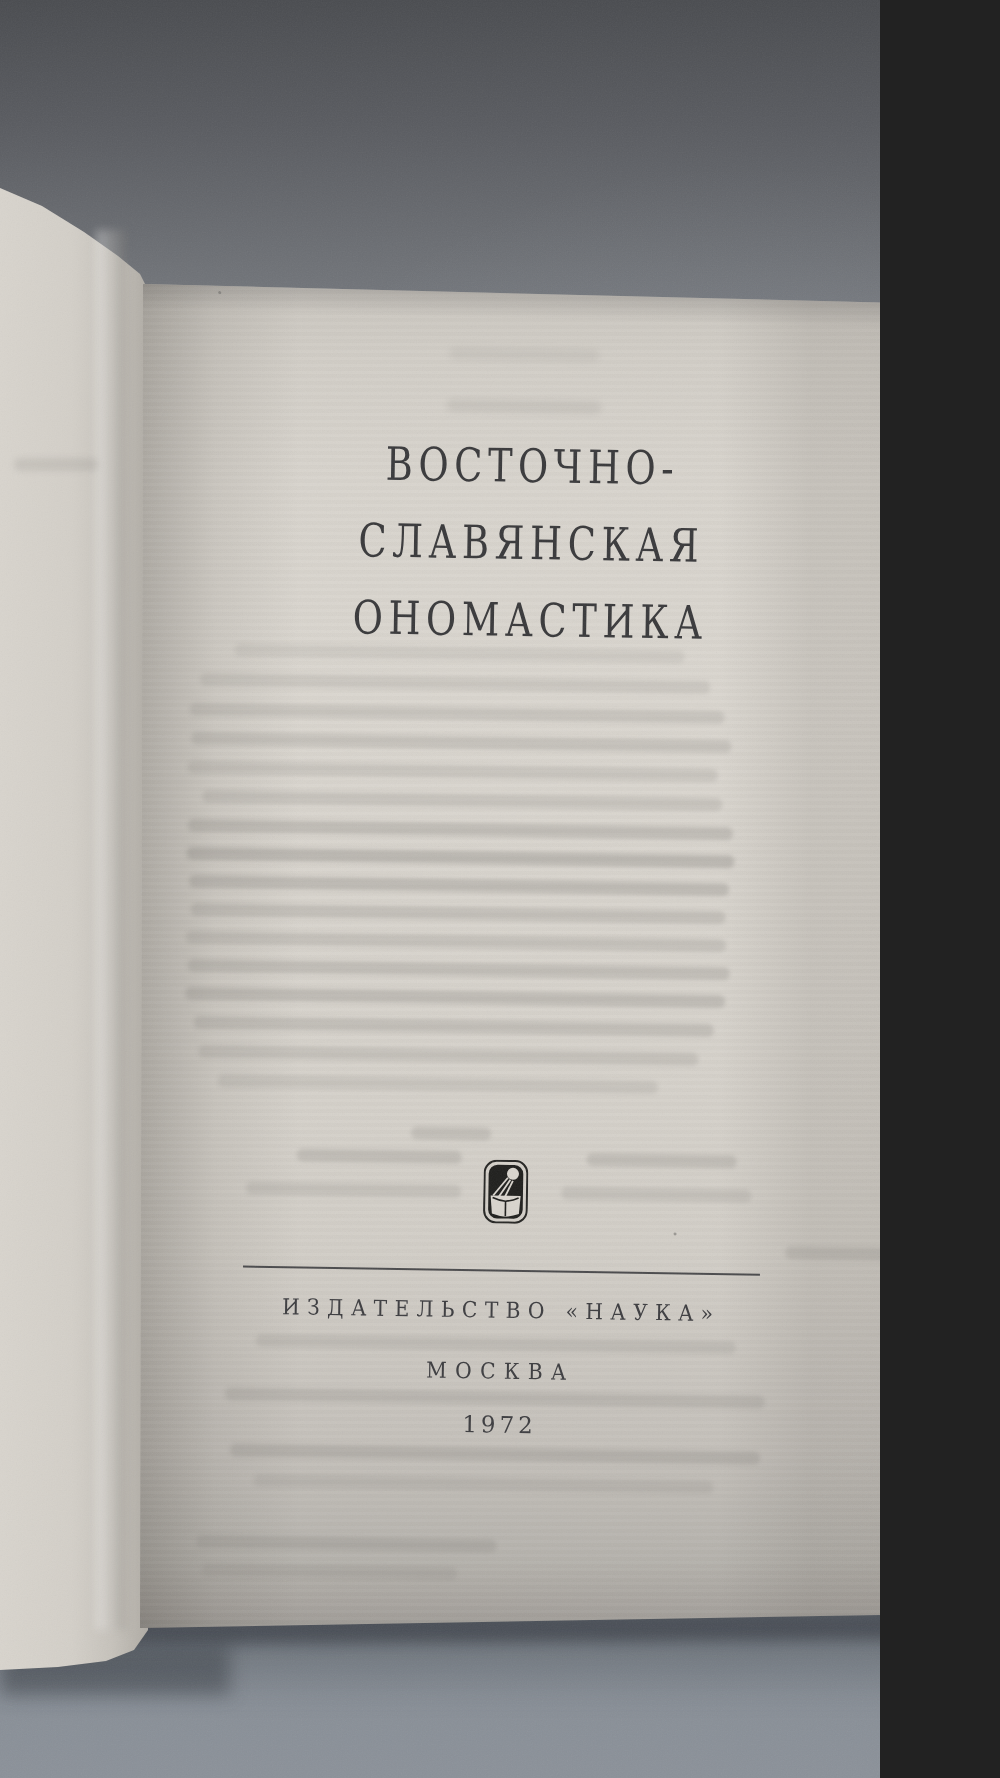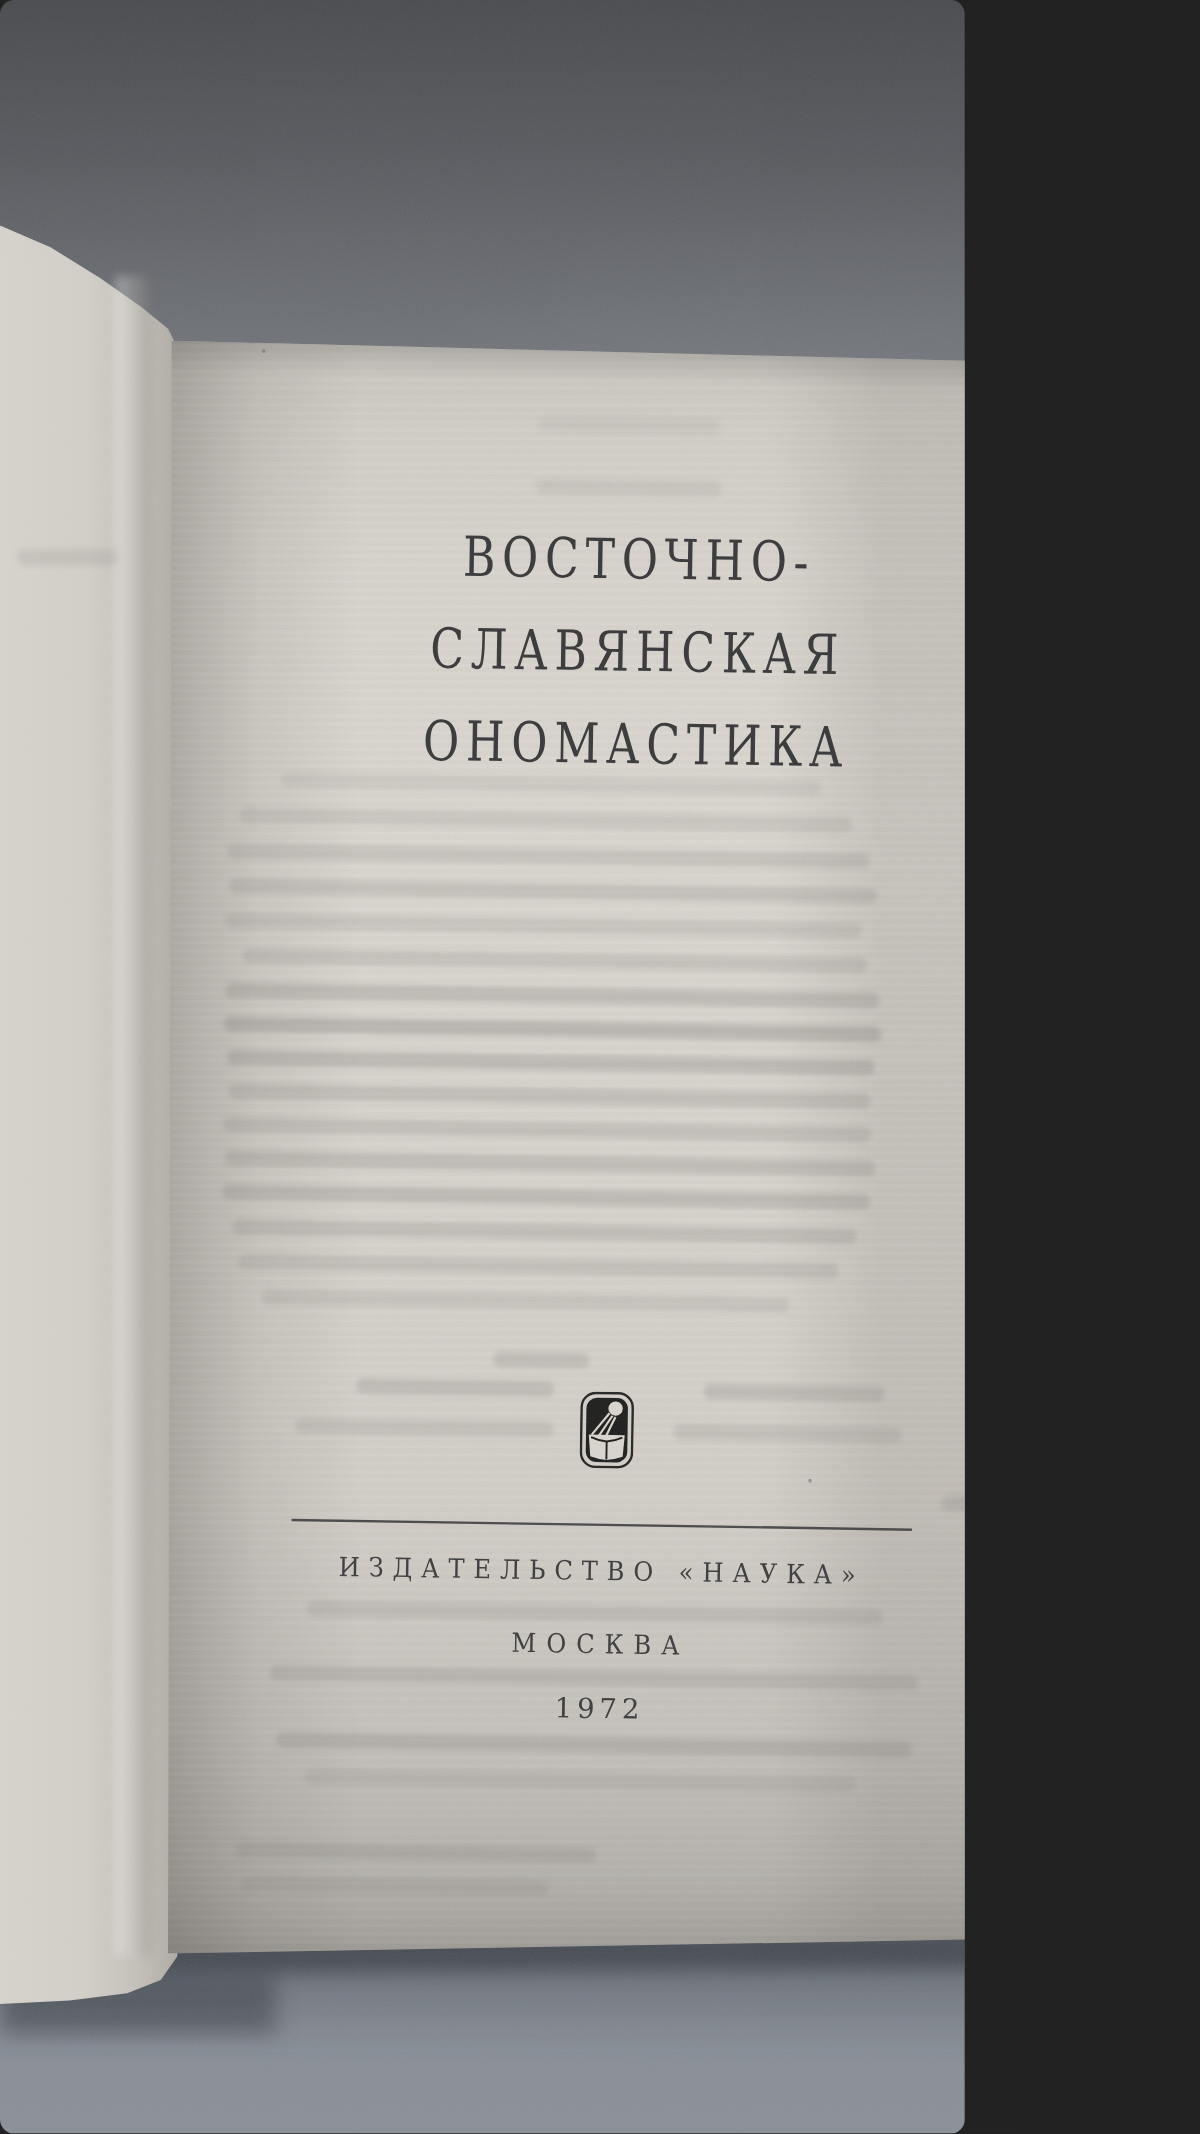--- a/index.html
+++ b/index.html
@@ -1,19 +1,18 @@
 <!DOCTYPE html>
 <html><head>
 <meta charset="utf-8">
 <style>
   html,body{margin:0;padding:0;background:#222;}
   #canvas{
-    position:relative;width:804px;height:1778px;overflow:hidden;
+    position:relative;width:880px;height:1778px;overflow:hidden;
     font-family:"DejaVu Serif","Liberation Serif",serif;
-    border-radius:12px;
   }
   
   .bg{
     position:absolute;inset:0;
     background:
       radial-gradient(120% 60% at 85% 45%, rgba(190,200,212,0.20), rgba(190,200,212,0) 60%),
       linear-gradient(180deg,
         #4a4c50 0%, #595b60 7%, #6e7176 15%, #82868d 24%,
         #8f949c 33%, #99a0a9 47%, #9aa2ab 60%, #939aa3 72%,
         #8a9099 82%, #868d95 92%, #8b9199 100%);

